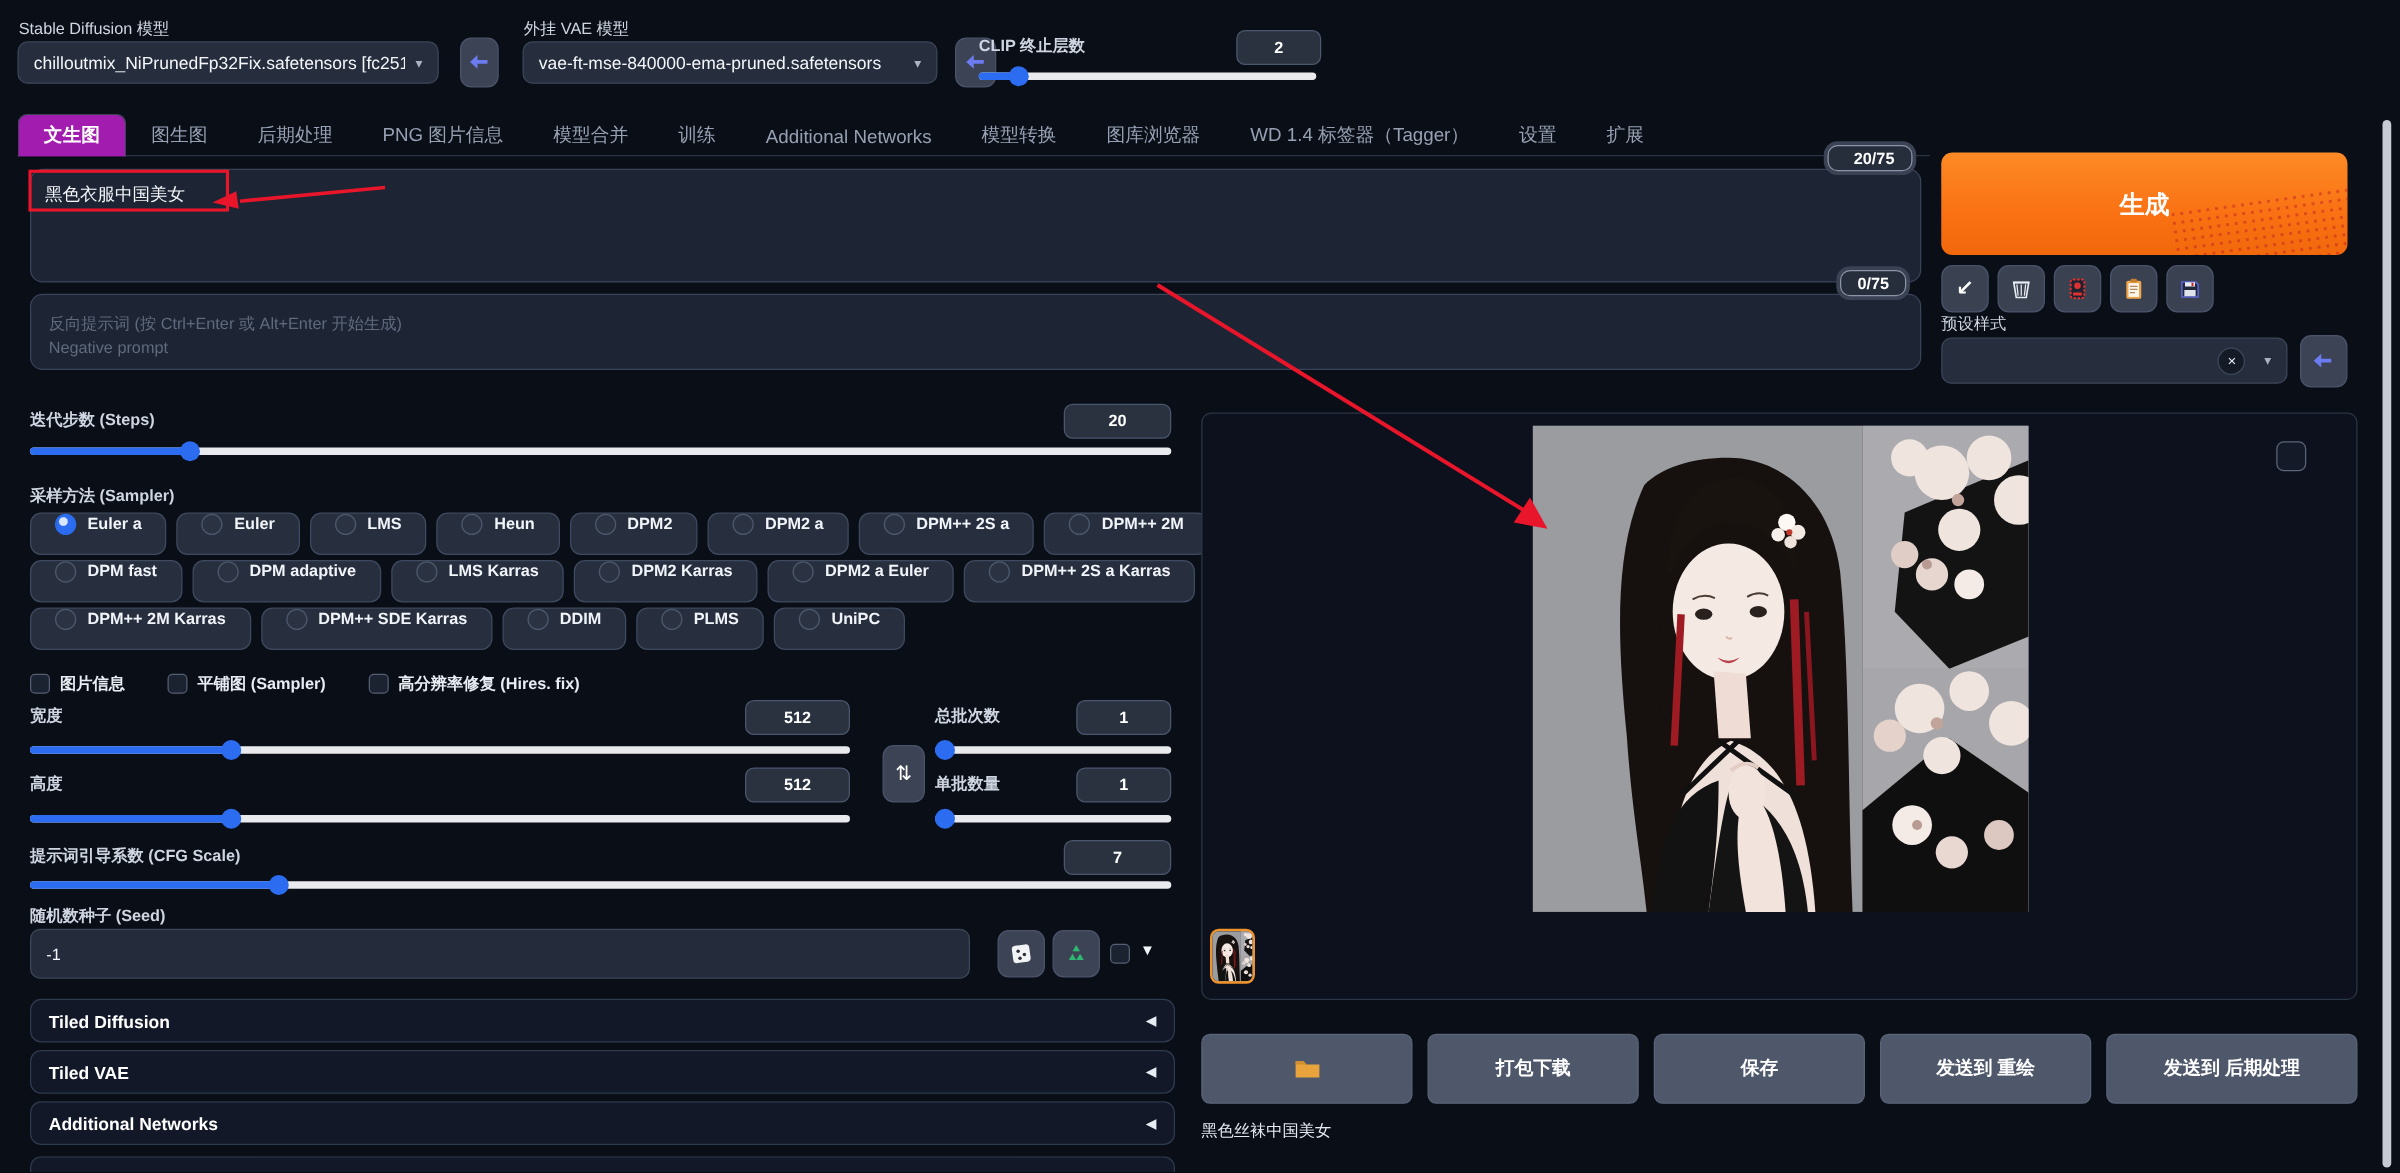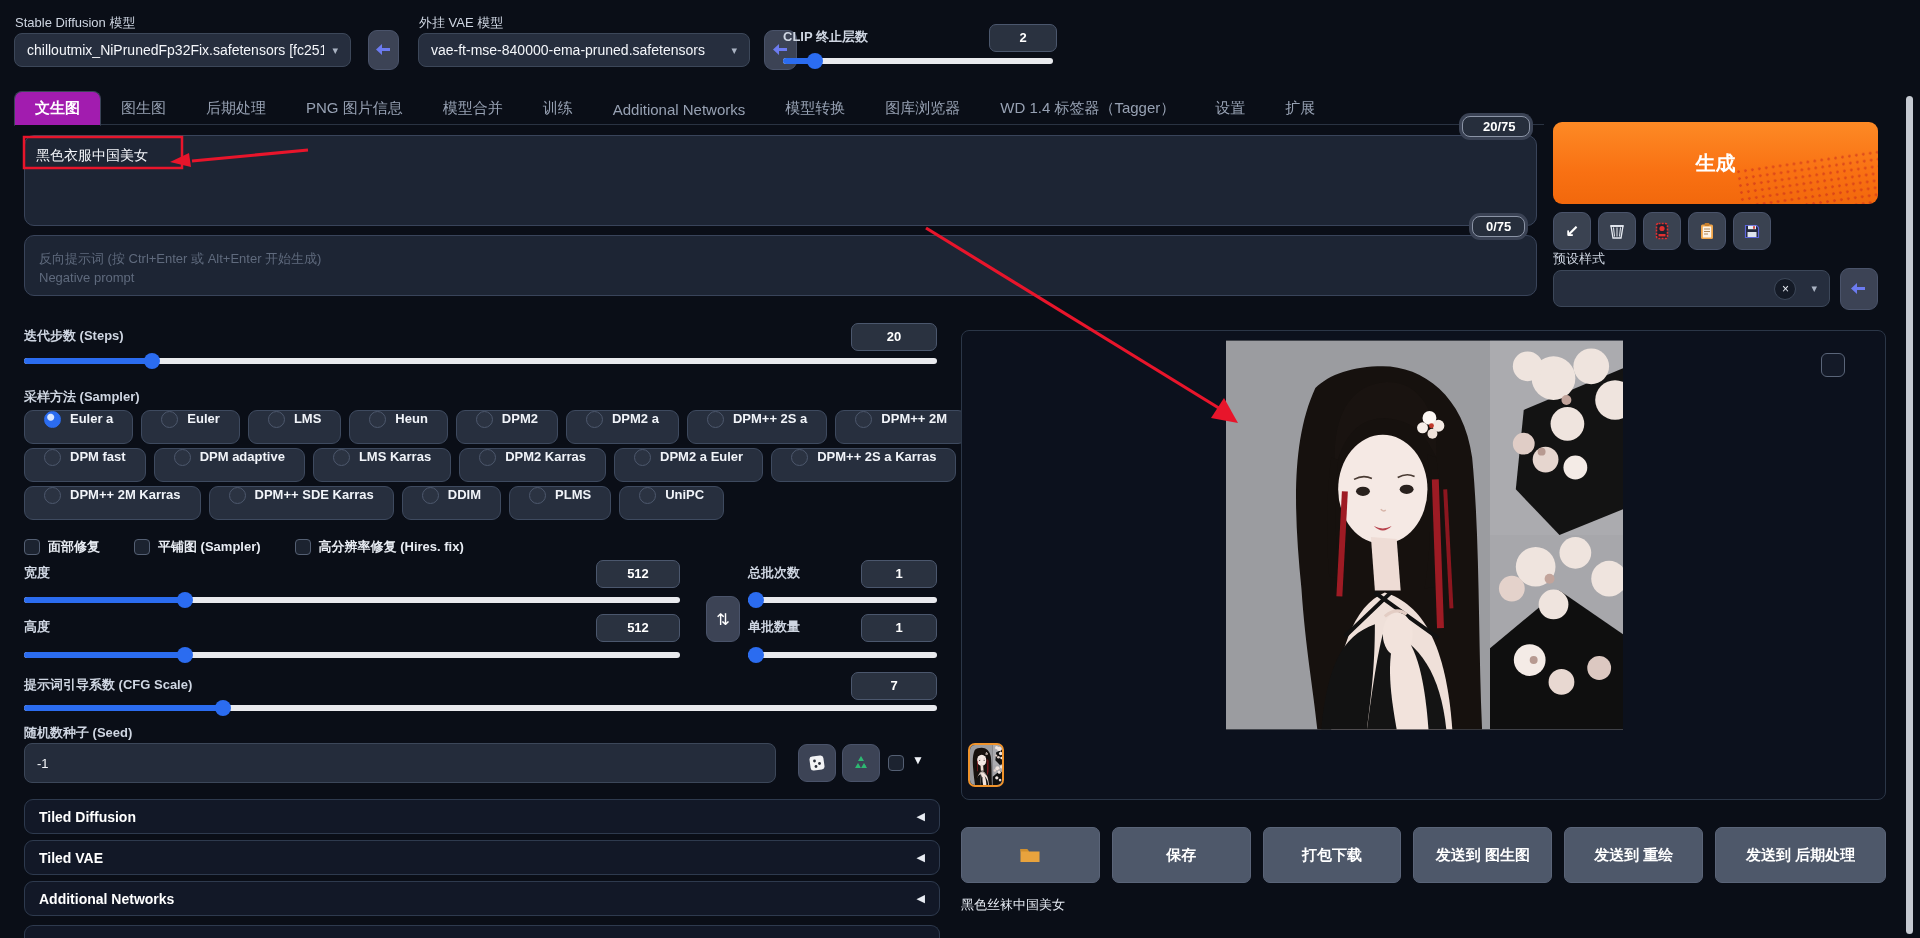--- a/index.html
+++ b/index.html
@@ -223,21 +223,21 @@
       </div>
     <div class="samp">
         <span class="radio"></span>
         <span>UniPC</span>
       </div>
   </div>
 
   <div class="chkrow" style="left:24px;top:538px;">
     <div class="chkitem">
         <span class="chk"></span>
-        <span>面部修复</span>
+        <span>图片信息</span>
       </div>
     <div class="chkitem">
         <span class="chk"></span>
         <span>平铺图 (Sampler)</span>
       </div>
     <div class="chkitem">
         <span class="chk"></span>
         <span>高分辨率修复 (Hires. fix)</span>
       </div>
   </div>
@@ -454,27 +454,24 @@
   </div>
 
   <div class="abtns">
     <div class="abtn">
       <svg width="22" height="18" viewBox="0 0 22 18">
         <path d="M1.5 3 L8 3 L10 5.5 L20.5 5.5 L20.5 16 L1.5 16 Z" fill="#e8a33d"></path>
         <path d="M1.5 3 L8 3 L10 5.5 L1.5 5.5 Z" fill="#d18f2c"></path>
       </svg>
     </div>
     <div class="abtn">
+        <span>打包下载</span>
+      </div>
+    <div class="abtn">
         <span>保存</span>
-      </div>
-    <div class="abtn">
-        <span>打包下载</span>
-      </div>
-    <div class="abtn">
-        <span>发送到 图生图</span>
       </div>
     <div class="abtn">
         <span>发送到 重绘</span>
       </div>
     <div class="abtn" style="padding:0 26px;">
         <span>发送到 后期处理</span>
       </div>
   </div>
 
   <div style="position:absolute;left:961px;top:896px;font-size:13px;color:#e4e9f1;">黑色丝袜中国美女</div>

